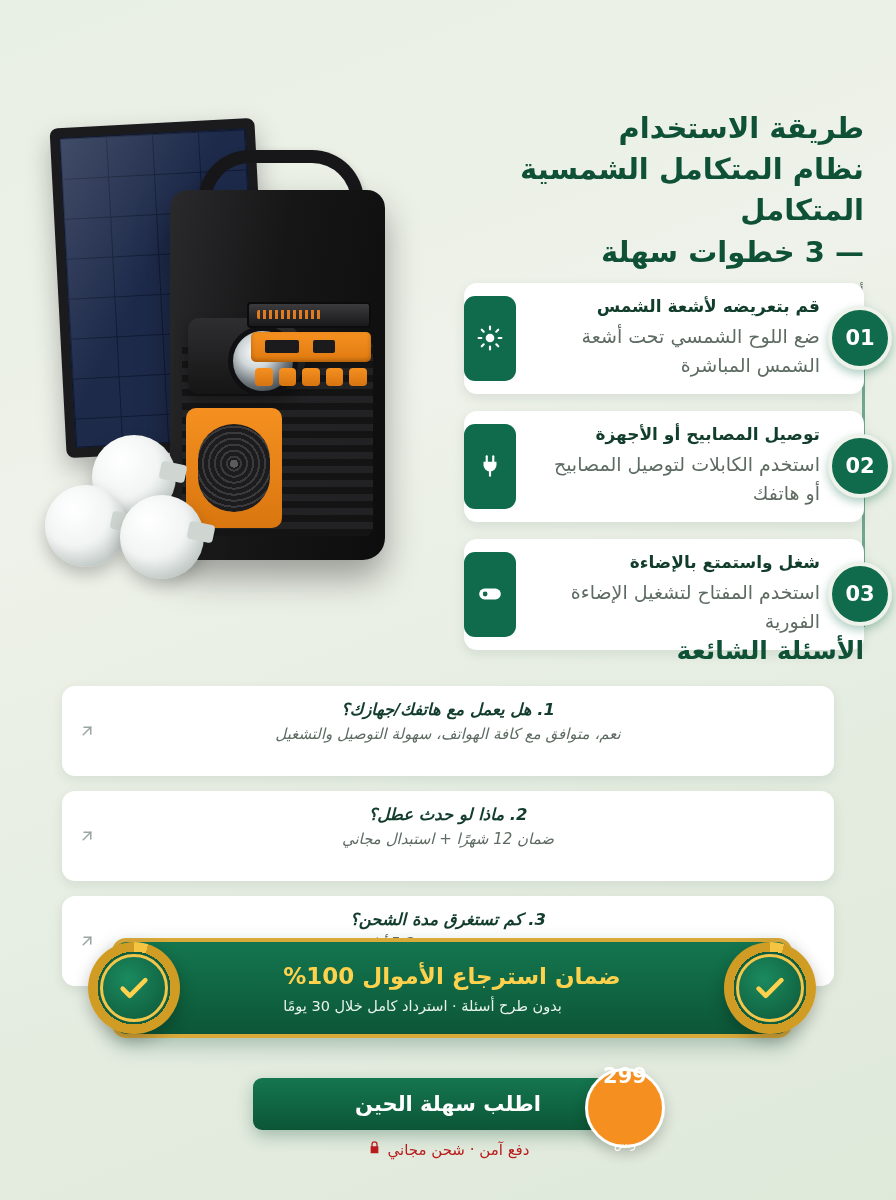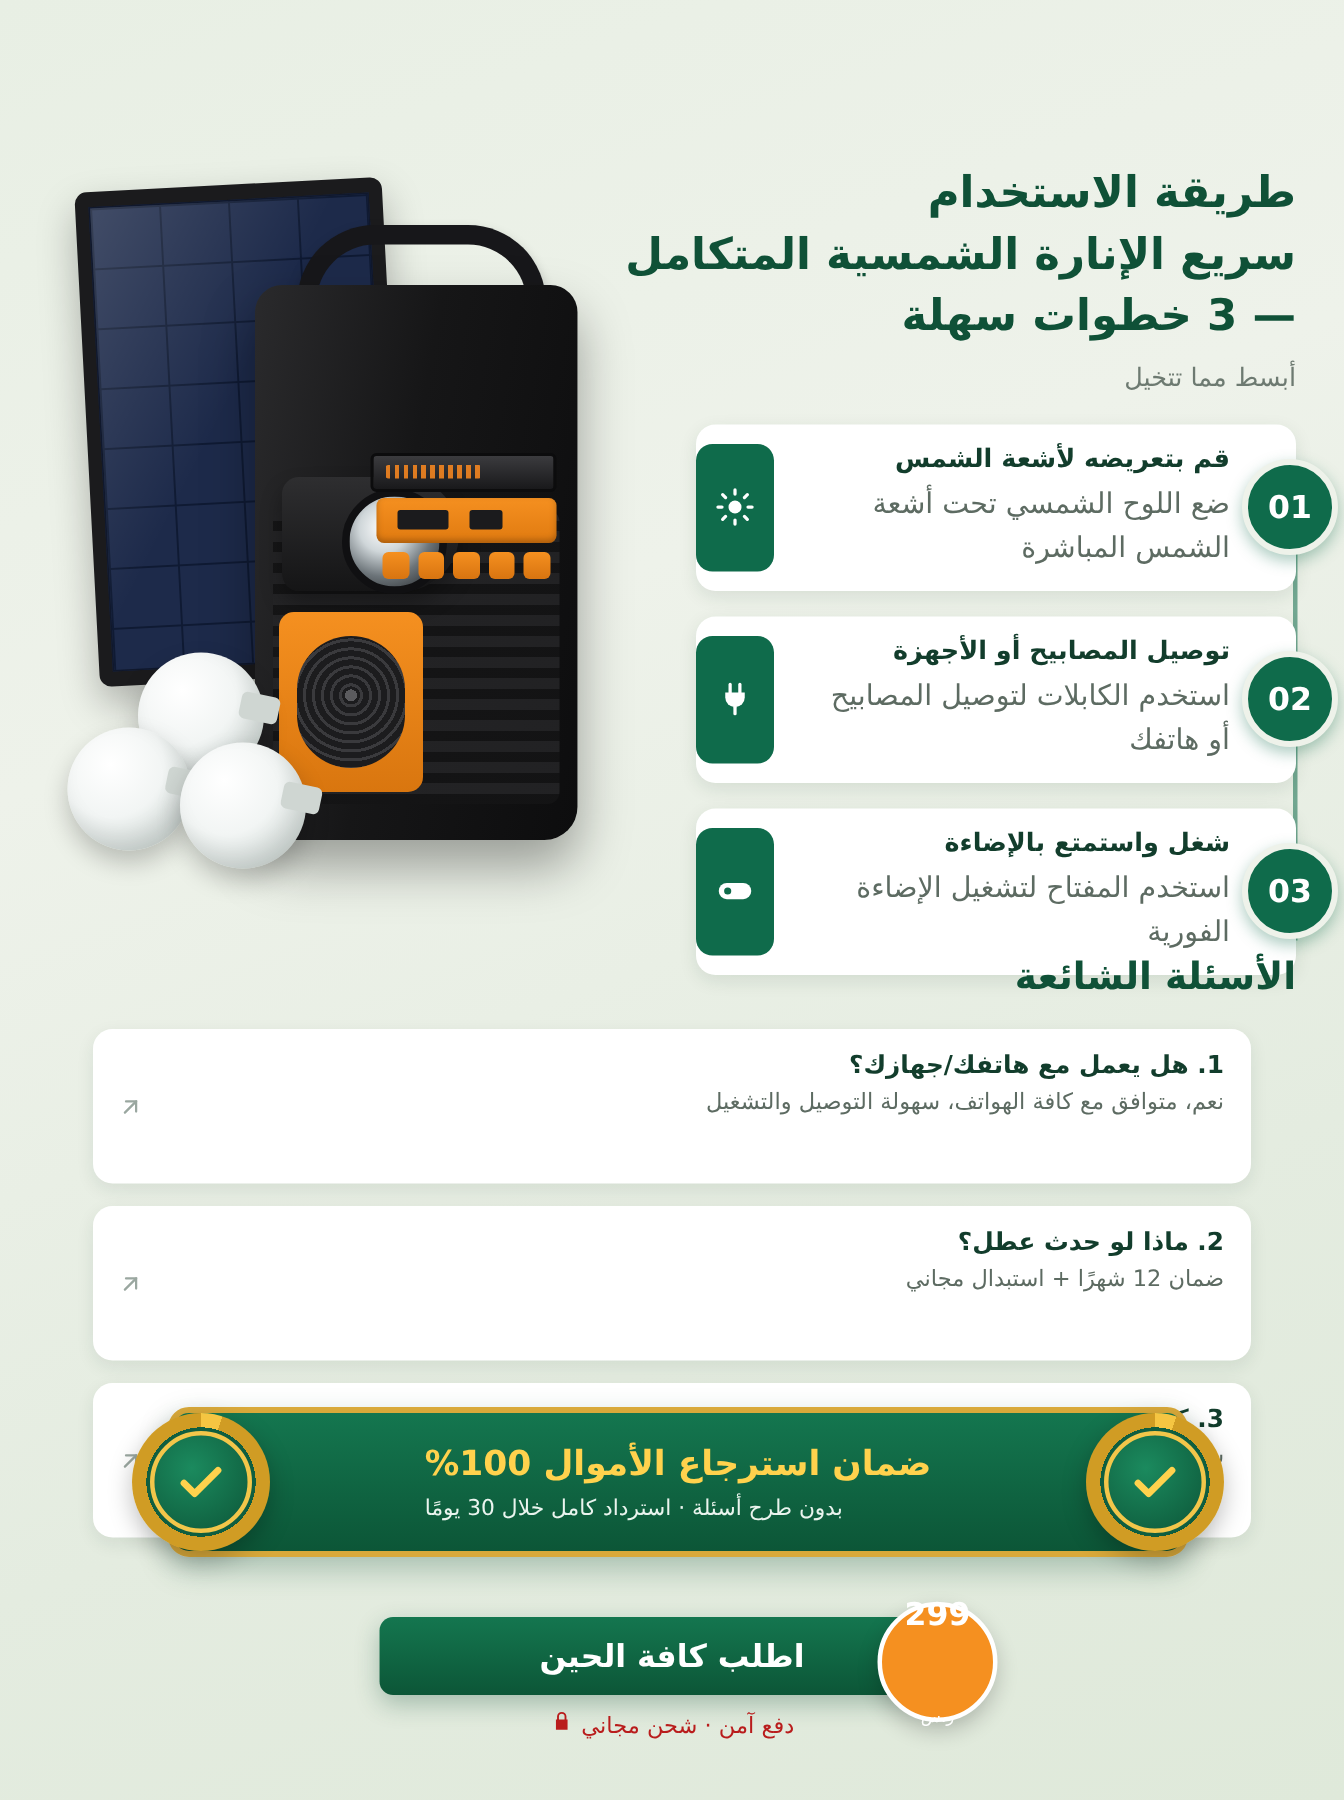--- a/index.html
+++ b/index.html
@@ -149,21 +149,21 @@
     position:absolute;right:-1px;top:40px;bottom:40px;width:3px;background:#0f6b4b;opacity:.55;
   }
 
   
   .faq-head{
     position:absolute;right:32px;top:636px;font-size:25px;font-weight:bold;color:#0f5137;
   }
   .faq-list{position:absolute;left:62px;right:62px;top:686px;}
   .faq-item{
     background:#fff;border-radius:13px;box-shadow:0 4px 12px rgba(20,60,40,.09);
-    padding:14px 18px 31px 18px;margin-bottom:15px;text-align:right;position:relative;min-height:58px;
+    padding:14px 18px 18px 18px;margin-bottom:15px;text-align:center;position:relative;min-height:58px;font-style:italic;
   }
   .faq-q{font-size:16.5px;font-weight:bold;color:#123d2c;}
   .faq-a{font-size:15px;color:#5d6b62;margin-top:6px;}
   .faq-arrow{
     position:absolute;left:16px;top:50%;transform:translateY(-50%);
     width:18px;height:18px;color:#9aa7a0;
   }
   .faq-arrow svg{width:18px;height:18px;display:block;}
 
   
@@ -256,21 +256,21 @@
           <span class="cap"></span>
         </div>
       <div class="bulb b3">
           <span class="cap"></span>
         </div>
     </div>
 
     <div class="hero-text">
       <h1 class="hero-title">
         <span>طريقة الاستخدام</span><br>
-        <span>سريع الإنارة الشمسية المتكامل</span><br>
+        <span>نظام المتكامل الشمسية المتكامل</span><br>
         <span>— 3 خطوات سهلة</span>
       </h1>
       <div class="hero-sub">أبسط مما تتخيل</div>
     </div>
 
     <div class="steps">
       <div class="connector"></div>
 
       <div class="step">
         <div class="step-badge">01</div>
@@ -376,21 +376,21 @@
     </div>
     <div class="seal right">
       <div class="disc">
         <svg viewBox="0 0 24 24" fill="none" stroke="#ffd24d" stroke-width="3.2" stroke-linecap="round" stroke-linejoin="round">
           <path d="M4 12.5l5 5L20 6.5"></path>
         </svg>
       </div>
     </div>
   </div>
 
-  <div class="cta">اطلب كافة الحين</div>
+  <div class="cta">اطلب سهلة الحين</div>
   <div class="price">
     <span class="amt">299</span>
     <span class="cur">ر.س</span>
   </div>
   <div class="trust">
     <span>دفع آمن · شحن مجاني</span>
     <span>
       <svg viewBox="0 0 24 24" fill="currentColor">
         <path d="M7 10V7a5 5 0 0 1 10 0v3h1.2v11H5.8V10H7zm2 0h6V7a3 3 0 0 0-6 0v3z"></path>
       </svg>

